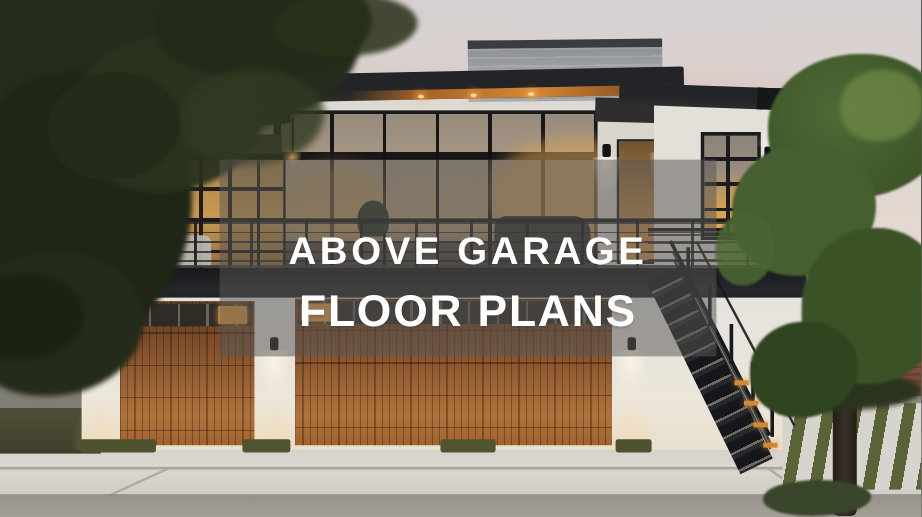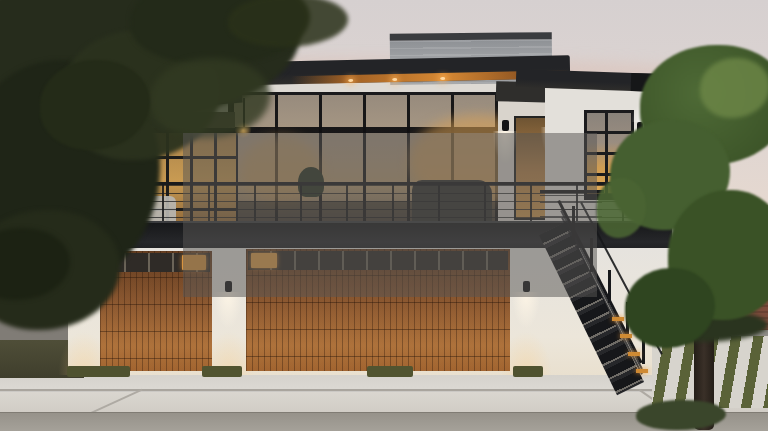--- a/index.html
+++ b/index.html
@@ -201,15 +201,17 @@
   <div class="blob z6" style="left:60px;top:30px;width:160px;height:130px;background:#2b321e;opacity:.95;filter:blur(2px);"></div>
   <div class="blob z6" style="left:130px;top:-25px;width:180px;height:90px;background:#232a19;filter:blur(2px);"></div>
   <div class="blob z6" style="left:-30px;top:210px;width:150px;height:120px;background:#252b1a;filter:blur(2px);"></div>
   <div class="blob z6" style="left:150px;top:58px;width:120px;height:80px;background:#323a22;opacity:.8;filter:blur(3px);"></div>
   <div class="blob z6" style="left:228px;top:-5px;width:120px;height:52px;background:#2a3119;opacity:.85;filter:blur(2px);"></div>
   <div class="blob z6" style="left:-30px;top:228px;width:100px;height:72px;background:#1c2213;filter:blur(2px);"></div>
   <div class="blob z6" style="left:40px;top:60px;width:110px;height:90px;background:#242b18;filter:blur(1px);"></div>
 
   <div class="overlay z10"></div>
   <div class="abs z11" style="left:183px;top:133px;width:414px;height:164px;">
+    <div class="title-line" style="top:60px;font-size:32px;letter-spacing:3px;">ABOVE GARAGE</div>
+    <div class="title-line" style="top:108px;font-size:37px;letter-spacing:1.5px;">FLOOR PLANS</div>
   </div>
 
 </div>
 
 </body></html>

